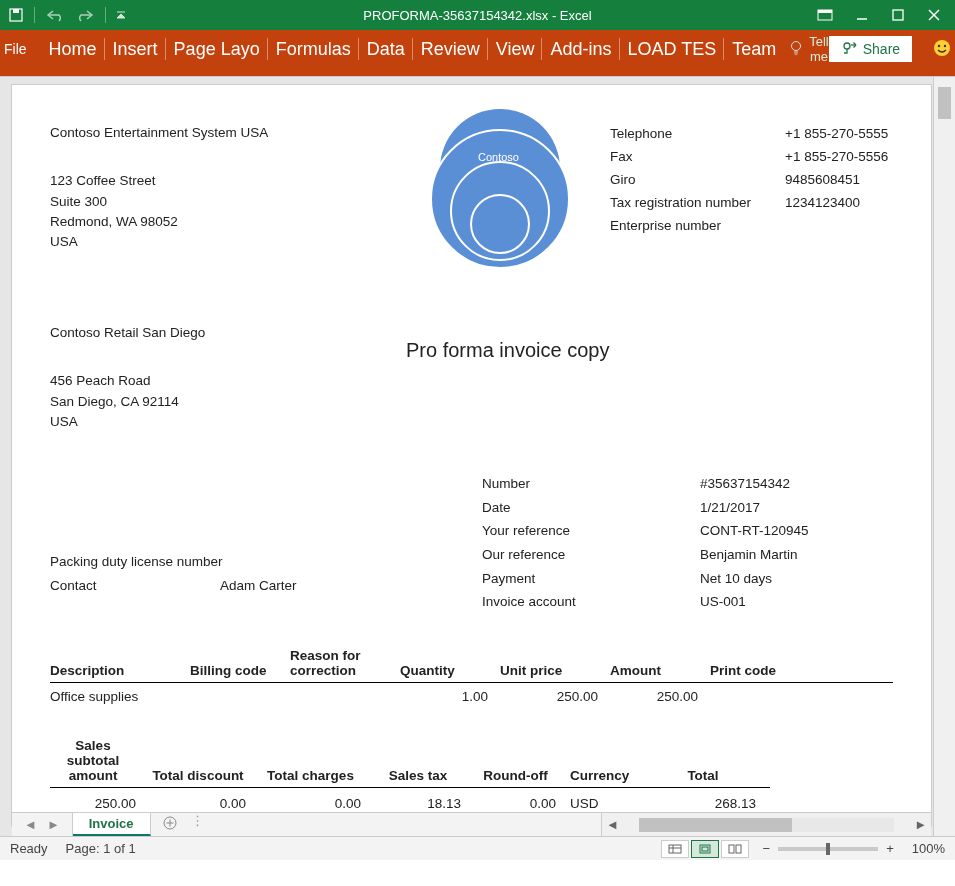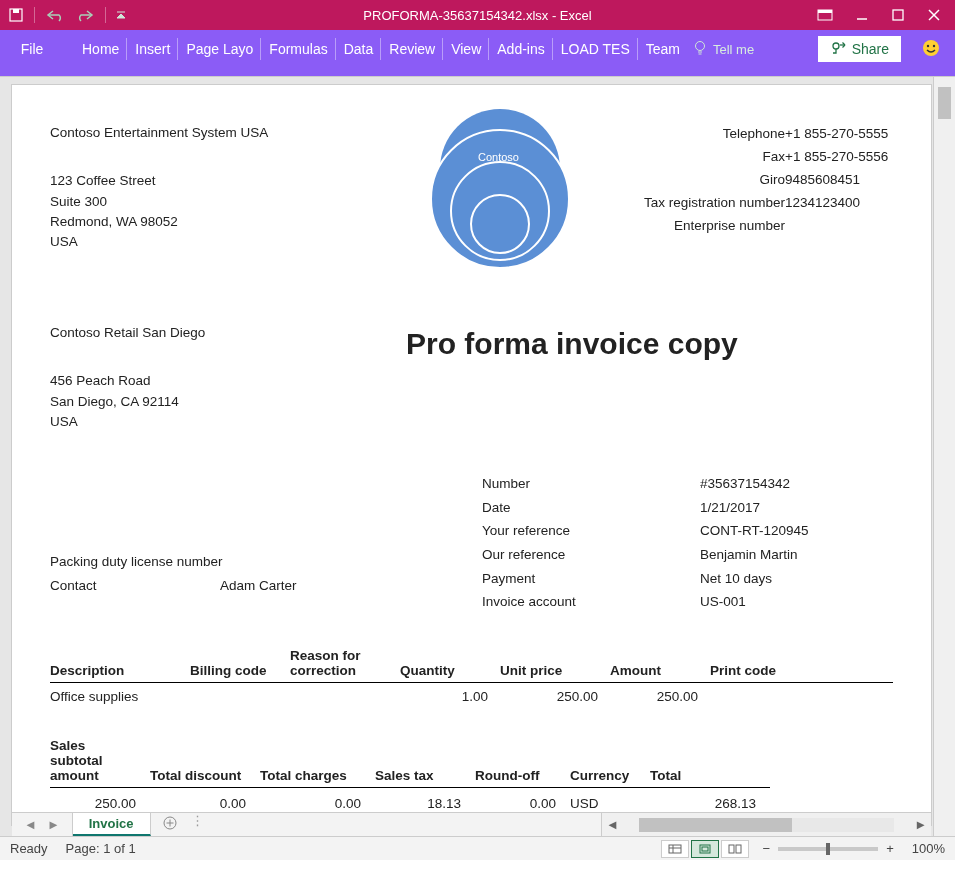--- a/index.html
+++ b/index.html
@@ -8,59 +8,59 @@
     font-family: "Segoe UI", Arial, sans-serif;
     background: #fff;
     overflow: hidden;
     font-size: 13px;
     color: #222;
   }
 
   
   .titlebar {
     height: 30px;
-    background: #be185d;
+    background: #15803d;
     display: flex;
     align-items: center;
     color: #fff;
     padding: 0 4px;
     position: relative;
   }
   .qat { display: flex; align-items: center; gap: 6px; padding-left: 4px; }
   .qat-divider {
     width:1px; height:16px; background: rgba(255,255,255,.35); margin:0 4px;
   }
   .title-center {
     position: absolute; left:0; right:0;
     text-align: center; font-size: 13px; pointer-events: none;
   }
   .win-ctrls { margin-left: auto; display: flex; align-items: center; gap: 22px; padding-right: 10px;}
   .win-ctrls svg, .qat svg { display:block; }
 
   
   .ribbon {
     height: 46px;
-    background: #8b5cf6;
+    background: #c2410c;
     display: flex;
     align-items: center;
     color: #fff;
     padding: 0 4px 8px 4px;
     text-align: center;
   }
   .file-tab {
     width: 56px; height: 30px;
     display: flex; align-items: center; justify-content: center;
     font-size: 14px;
   }
   .tabs { display:flex; align-items:center; margin-left:14px;}
   .tab {
     padding: 0 7px 0 8px;
     border-right: 1px solid rgba(255,255,255,0.4);
     height: 22px; line-height: 22px;
-    font-size: 14px;
+    font-size: 18px;
     white-space: nowrap;
   }
   .tab:last-child { border-right:none; }
   .tellme { display:flex; align-items:center; gap:6px; margin-left:6px; color:#d7ecdf;}
   .ribbon-right { margin-left:auto; display:flex; align-items:center; gap:20px; padding-right:10px;}
   .share-btn {
     background:#fff; color:#217346;
     height:26px; padding:0 12px;
     display:flex; align-items:center; gap:6px;
     font-size:14px;
@@ -88,40 +88,40 @@
   .vscroll .thumb {
     position:absolute; top:10px; left:4px; right:4px; height:32px;
     background:#c1c1c1;
   }
 
   
   .content { padding: 38px 38px 0 38px; font-size: 13.5px; color:#222;}
   .row1 { display:flex; }
   .sender { width: 340px; line-height: 1.5;}
   .logo-col { flex:0 0 220px; display:flex; justify-content:center;}
-  .contact-col { flex:1;text-align:right; }
+  .contact-col { flex:1; }
   .contact-row { display:flex; line-height:1.7;}
   .contact-row .lbl { width: 175px;}
 
   
   .logo { position:relative; width:180px; height:180px; margin-top:-14px;}
   .c1 { position:absolute; width:120px; height:120px; border-radius:50%;
         background:#5b8fd5; left:30px; top:0;}
   .c2 { position:absolute; width:140px; height:140px; border-radius:50%;
         background:#5b8fd5; border:2px solid #fff; left:20px; top:20px;}
   .c3 { position:absolute; width:100px; height:100px; border-radius:50%;
         background:#5b8fd5; border:2px solid #fff; left:40px; top:52px;}
   .c4 { position:absolute; width:60px; height:60px; border-radius:50%;
         background:#5b8fd5; border:2px solid #fff; left:60px; top:85px;}
   .logo-txt { position:absolute; color:#fff; font-size:11px; left:68px; top:42px;}
 
   .row2 { margin-top: 34px; display:flex;}
   .customer { width:340px; line-height:1.5;}
   .doc-title {
-    font-size: 30px; font-weight:700; margin-top:4px; margin-left:16px;
+    font-size: 20px; font-weight:400; margin-top:16px; margin-left:16px;
   }
 
   .row3 { display:flex; margin-top: 40px; line-height:1.75;}
   .contact-left { width:400px;}
   .contact-left .pair { display:flex;}
   .contact-left .pair .k { width: 170px;}
   .inv-right { flex:1; margin-left:32px;}
   .inv-right .pair { display:flex;}
   .inv-right .pair .k { width: 218px;}
 
@@ -135,21 +135,21 @@
   }
   .items td { padding: 6px 6px 6px 0;}
   .ar { text-align: right;}
   .items th.ar, .items td.ar { padding-right: 12px;}
 
   
   .totals { margin-top: 28px; }
   .totals table { border-collapse: collapse; font-size:13.5px;}
   .totals th {
     font-weight:700; border-bottom: 1.5px solid #000;
-    padding: 0 14px 4px 0; vertical-align:bottom; text-align:left;
+    padding: 0 14px 4px 0; vertical-align:bottom; text-align:center;
   }
   .totals th.al { text-align:left;}
   .totals td { padding: 8px 14px 6px 0; text-align:right;}
   .totals td.al { text-align:left;}
 
   
   .sheet-tabs {
     position:absolute; left:12px; right:24px; bottom:0; height:24px;
     background:#f3f3f3; border-top:1px solid #ccc;
     display:flex; align-items:stretch;

